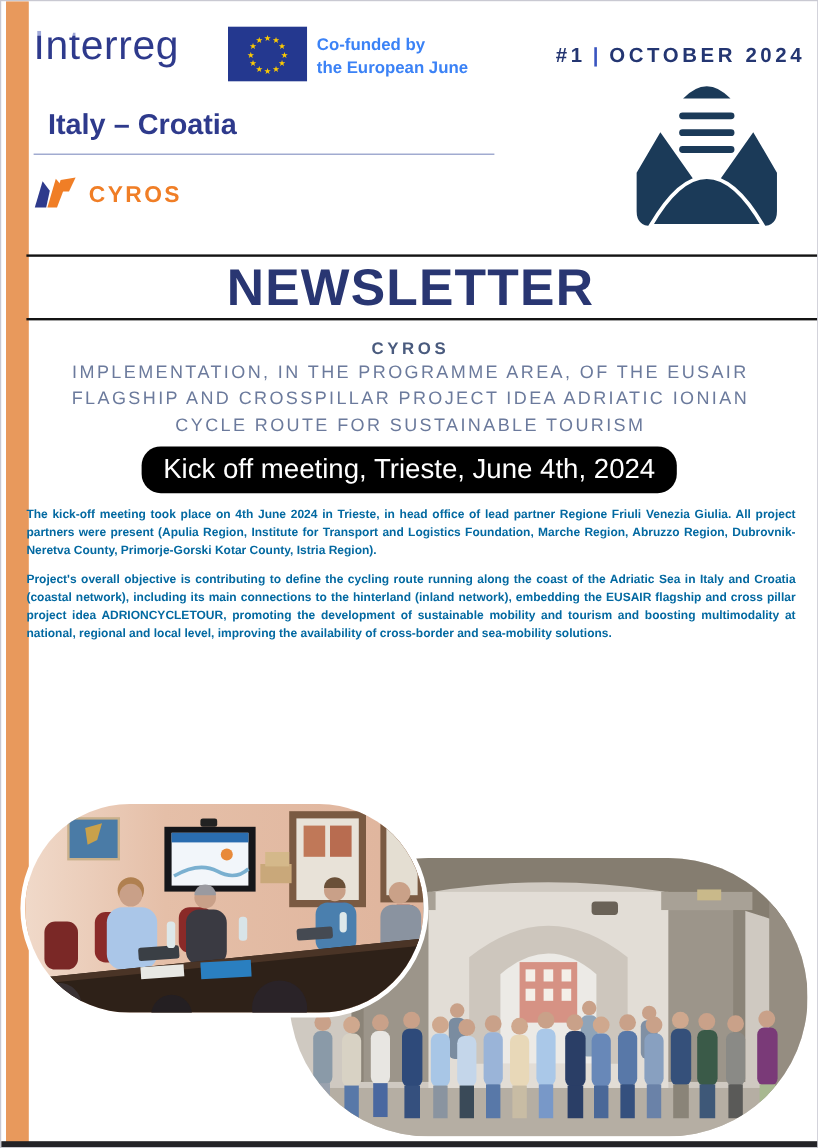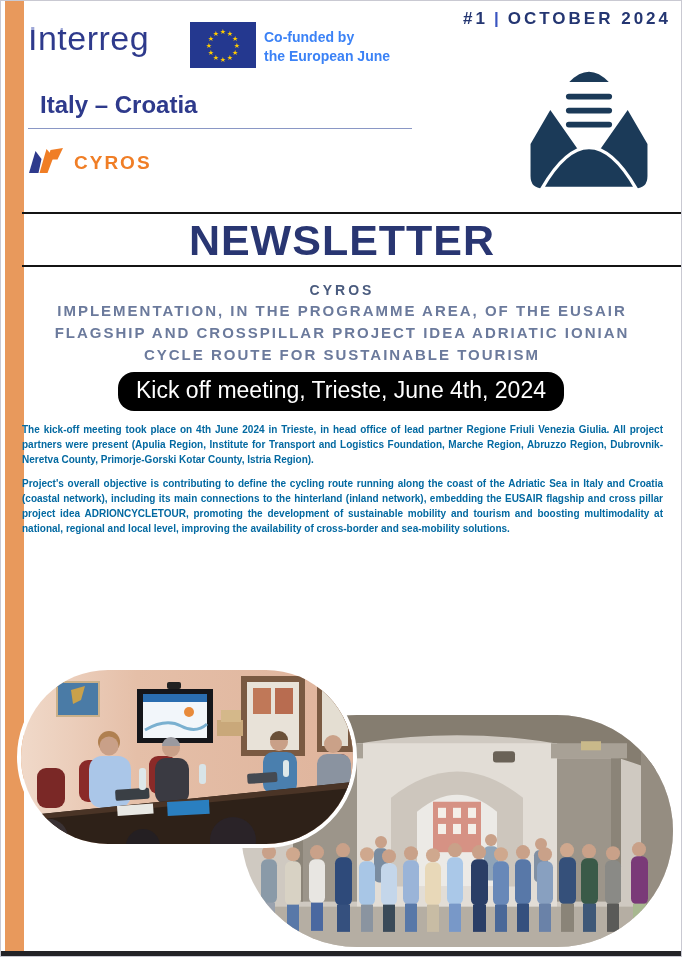--- a/index.html
+++ b/index.html
@@ -22,42 +22,42 @@
     color: #2E3A8C;
   }
   @supports (-webkit-background-clip: text) {
     .interreg {
       background: linear-gradient(#9FA8D8 0 11px, #2E3A8C 11px);
       -webkit-background-clip: text; background-clip: text; color: transparent;
     }
   }
   .eu-flag { left: 189px; top: 21px; }
   .cofunded { left: 263px; top: 27px; font-size: 14px; font-weight: 700; color: #3b82f6; line-height: 19px; }
-  .issue-line { right: 10px; top: 8px; font-size: 17px; font-weight: 700; letter-spacing: 3px; color: #243672; white-space: nowrap; }
+  .issue-line { right: 10px; top: 36px; font-size: 17px; font-weight: 700; letter-spacing: 3px; color: #243672; white-space: nowrap; }
   .issue-sep { color: #3A55C0; padding: 0 6px; }
   .italy-croatia { left: 27px; top: 90px; font-size: 24px; font-weight: 700; color: #2E3A8C; margin-left: 12px; }
   .header-rule { left: 27px; top: 127px; width: 384px; height: 1px; background: #8a97c5; }
   .cyros-logo { left: 27px; top: 146px; display: flex; align-items: center; gap: 9px; }
   .cyros-logo-text { font-size: 19px; font-weight: 700; letter-spacing: 2px; color: #F07E26; }
   .envelope { left: 518px; top: 52px; }
 
   .rule { left: 21px; width: 659px; height: 2px; background: #141414; }
   .rule-1 { top: 211px; }
   .rule-2 { top: 264px; }
   .page-title {
     left: 0; top: 215px; width: 682px; text-align: center;
     font-size: 43px; font-weight: 800; letter-spacing: 1px; color: #293672;
   }
   .project-name {
     left: 0; top: 281px; width: 682px; text-align: center;
     font-size: 14px; font-weight: 700; letter-spacing: 3px; color: #4a5b7e;
   }
   .subtitle {
     left: 36px; top: 299px; width: 610px; text-align: center;
-    font-size: 15px; font-weight: 700; letter-spacing: 2px; color: #6b7a9c; line-height: 1.45;
+    font-size: 15px; font-weight: 400; letter-spacing: 2px; color: #6b7a9c; line-height: 1.45;
   }
   .banner {
     left: 50%; top: 371px; transform: translateX(-50%);
     background: #000000; color: #ffffff; white-space: nowrap;
     font-size: 23px; font-weight: 400; padding: 5px 18px 7px; border-radius: 16px;
   }
   .body-text {
     left: 21px; top: 421px; width: 641px;
     font-size: 10px; font-weight: 700; color: #0369a1;
     text-align: justify; line-height: 1.5;

